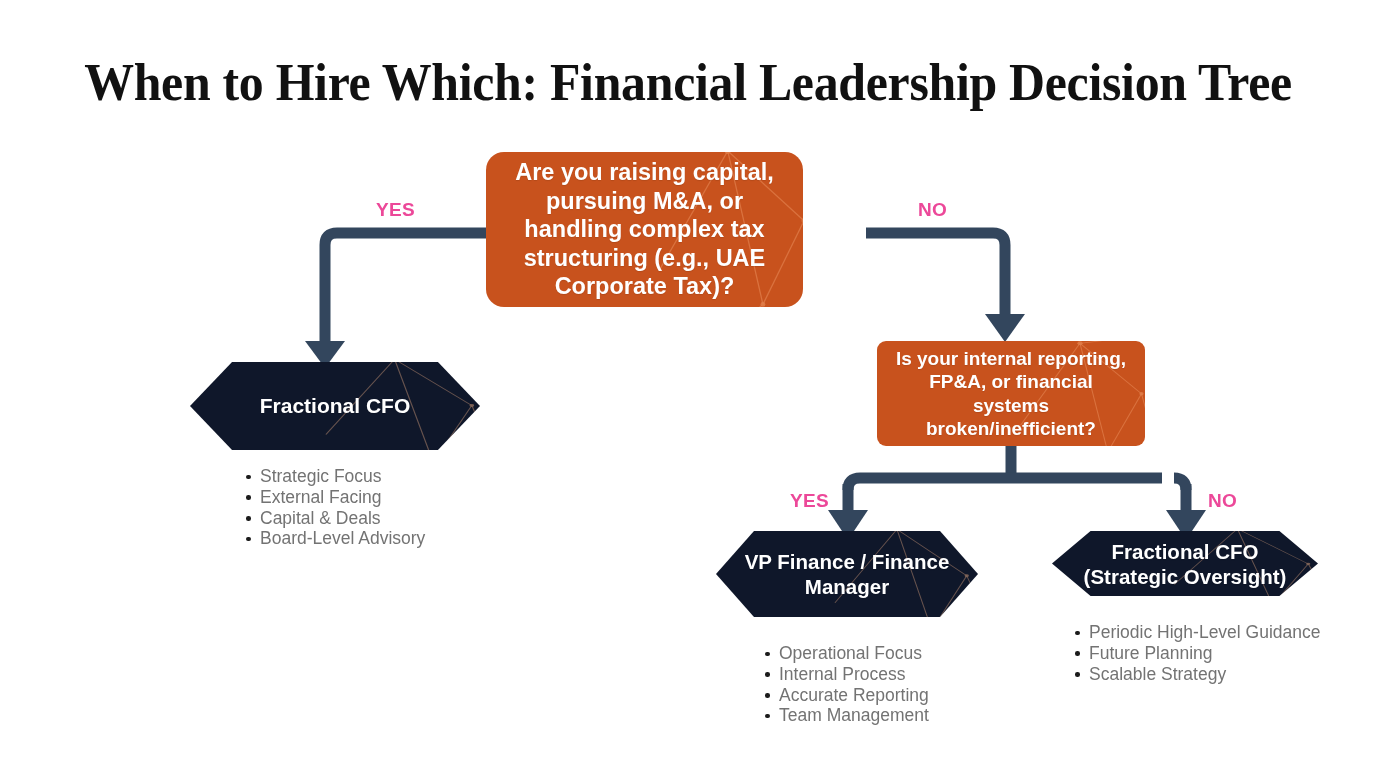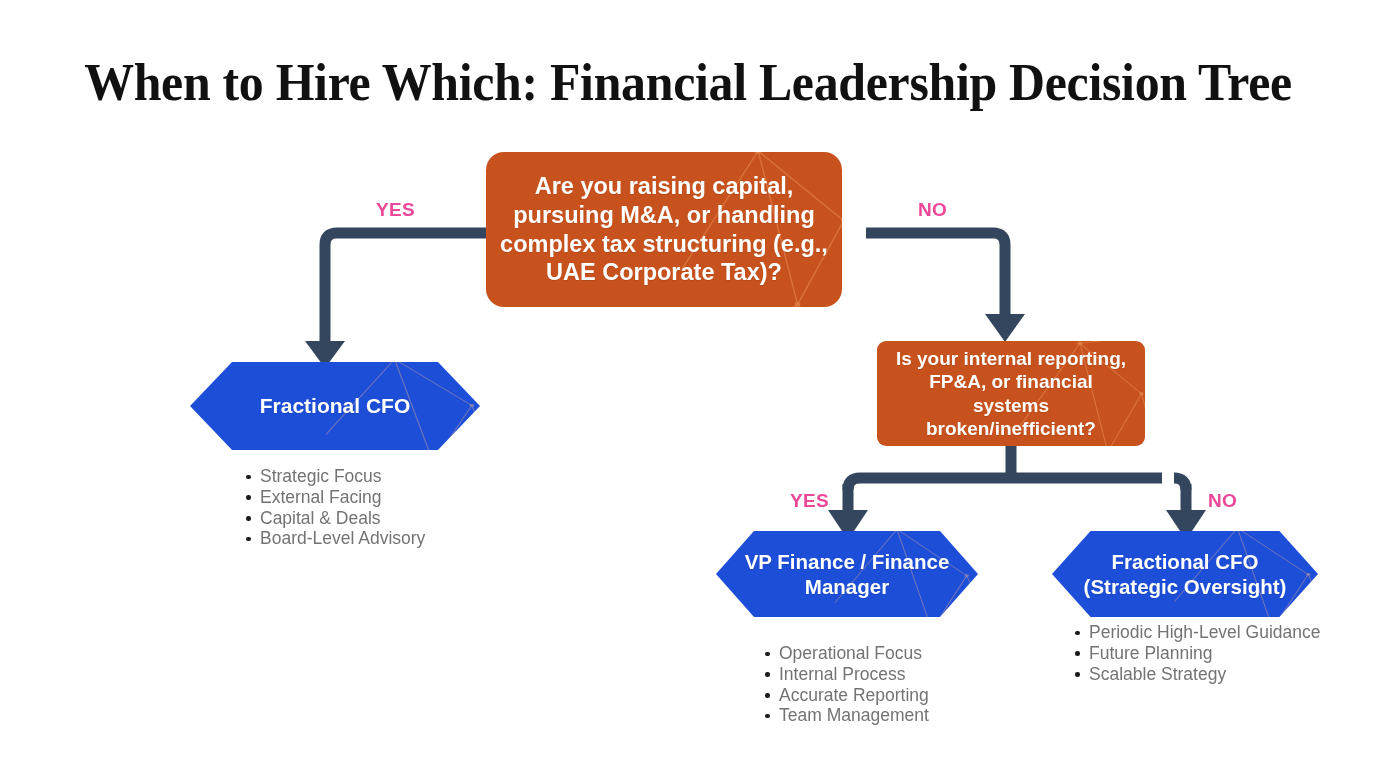--- a/index.html
+++ b/index.html
@@ -70,37 +70,37 @@
   .decision-box .node-text {
     position: relative;
     z-index: 2;
     padding: 0 14px;
     text-shadow: 0 1px 1px rgba(0,0,0,0.10);
   }
 
   #node-root {
     left: 486px;
     top: 152px;
-    width: 356px;
+    width: 317px;
     height: 155px;
     font-size: 23.5px;
   }
 
   #node-q2 {
     left: 877px;
     top: 341px;
     width: 268px;
     height: 105px;
     font-size: 19px;
     border-radius: 9px;
   }
 
   
   .hexagon {
-    background: #1d4ed8;
+    background: #0f172a;
     -webkit-clip-path: polygon(0% 50%, 14.5% 0%, 85.5% 0%, 100% 50%, 85.5% 100%, 14.5% 100%);
     clip-path: polygon(0% 50%, 14.5% 0%, 85.5% 0%, 100% 50%, 85.5% 100%, 14.5% 100%);
     line-height: 1.22;
   }
   .hexagon .node-text {
     position: relative;
     z-index: 2;
     padding: 0 10px;
     text-shadow: 0 1px 1px rgba(0,0,0,0.10);
   }
@@ -117,21 +117,21 @@
     top: 531px;
     width: 262px;
     height: 86px;
     font-size: 20.5px;
     text-align: center;
   }
   #node-outcome-3 {
     left: 1052px;
     top: 531px;
     width: 266px;
-    height: 86px;
+    height: 65px;
     font-size: 20.5px;
   }
 
   
   .texture {
     position: absolute;
     right: -6%;
     top: -14%;
     width: 74%;
     height: 150%;

